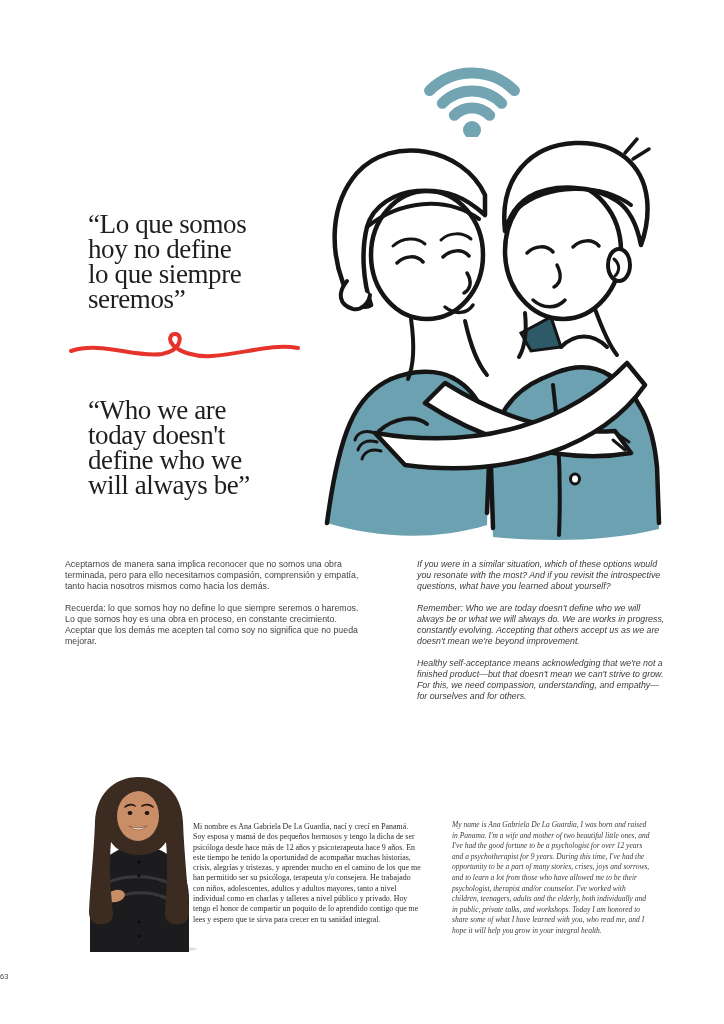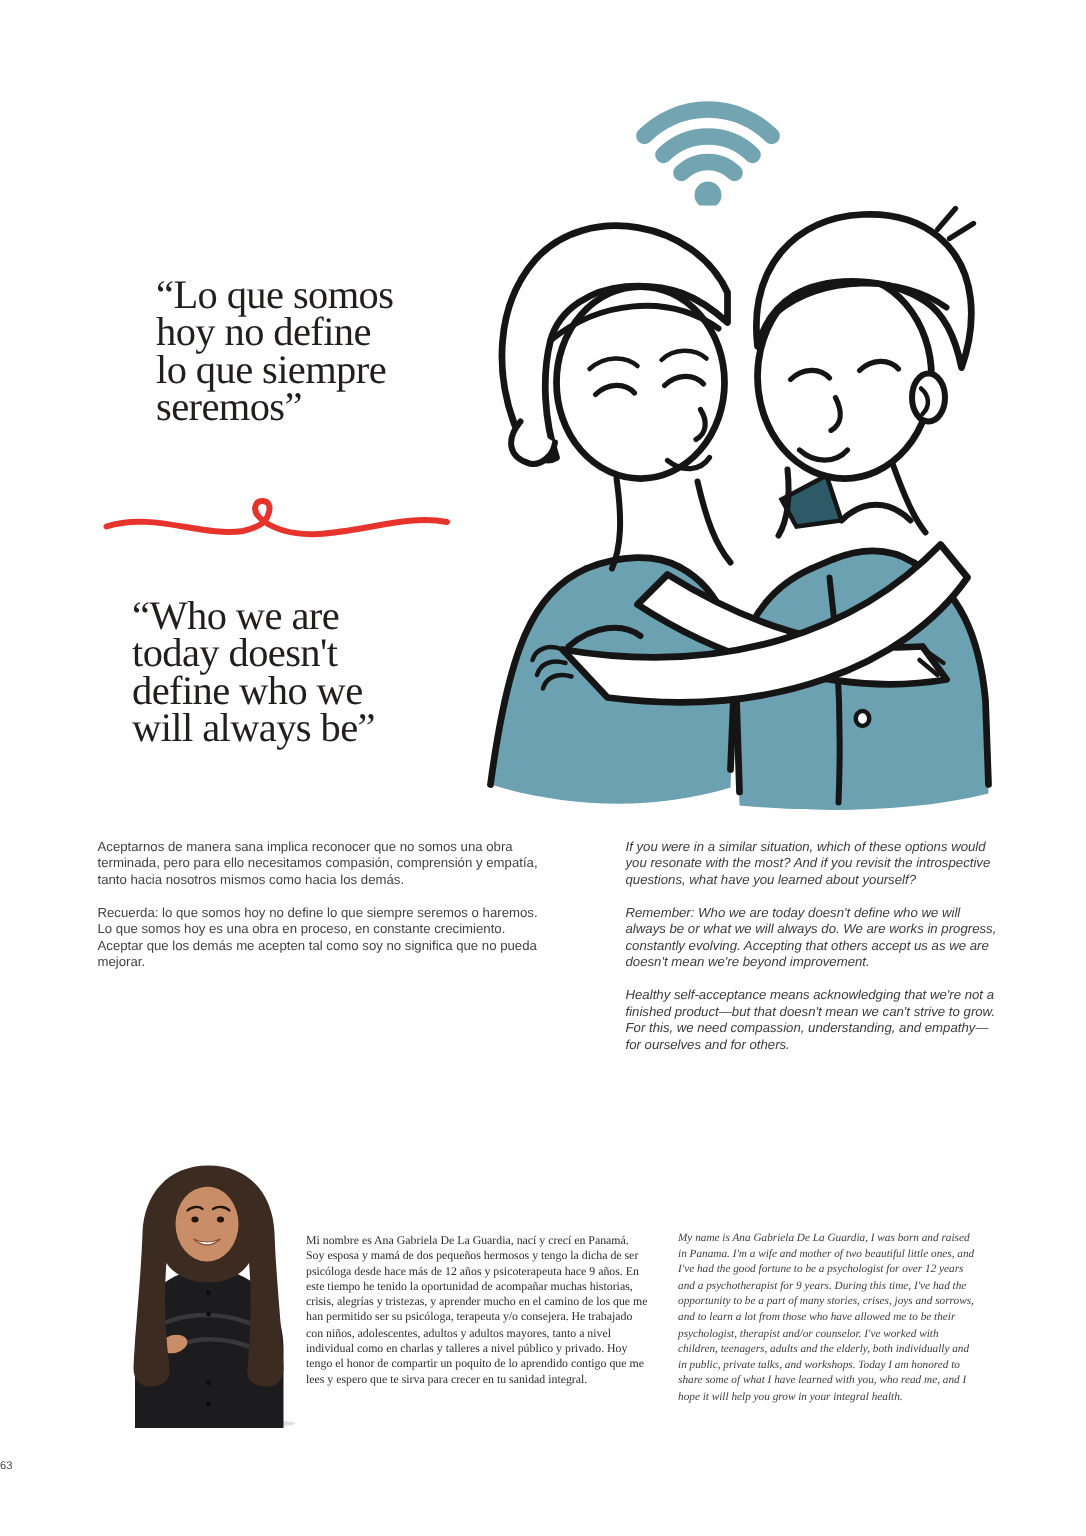--- a/index.html
+++ b/index.html
@@ -1,35 +1,35 @@
 <!DOCTYPE html>
 <html><head>
 <meta charset="utf-8">
 <style>
   html,body{margin:0;padding:0;background:#ffffff;}
   .page{position:relative;width:724px;height:1024px;margin:0 auto;background:#ffffff;overflow:hidden;
         font-family:"Liberation Sans",sans-serif;}
   
   .quote{position:absolute;white-space:pre-line;font-family:"Liberation Serif",serif;
          font-size:27px;line-height:25px;letter-spacing:-0.4px;color:#211e1e;}
-  .quote-es{left:88px;top:184px;width:250px;margin-left:16px;}
+  .quote-es{left:88px;top:212px;width:250px;}
   .quote-en{left:88px;top:398px;width:250px;}
   
   .wifi{position:absolute;left:406px;top:45px;width:132px;height:92px;}
   .squiggle{position:absolute;left:64px;top:330px;width:240px;height:38px;}
   .illustration{position:absolute;left:313px;top:133px;width:357px;height:407px;}
   .portrait{position:absolute;left:72px;top:772px;width:135px;height:180px;}
   
   .col{position:absolute;top:559px;font-size:8.8px;line-height:11px;color:#403f41;}
   .col-es{left:65px;width:302px;}
   .col-en{left:417px;width:252px;font-style:italic;color:#3b3b3d;}
   .col p{margin:0 0 11px 0;}
   
   .bio{position:absolute;font-family:"Liberation Serif",serif;}
-  .bio-es{left:204px;top:822px;width:229px;font-size:7.9px;line-height:10.3px;color:#2c2c2c;}
+  .bio-es{left:193px;top:822px;width:229px;font-size:7.9px;line-height:10.3px;color:#2c2c2c;}
   .bio-en{left:452px;top:820px;width:201px;font-size:7.5px;line-height:10.6px;font-style:italic;color:#3d3d3d;}
   .page-number{position:absolute;left:0;right:0;top:972px;font-size:7.5px;color:#4a4a4a;}
 </style>
 </head>
 <body>
 
 <div class="page">
 
   <svg class="wifi" viewBox="0 0 132 92">
     <g stroke="#72a4b2" stroke-width="11" fill="none" stroke-linecap="round">

